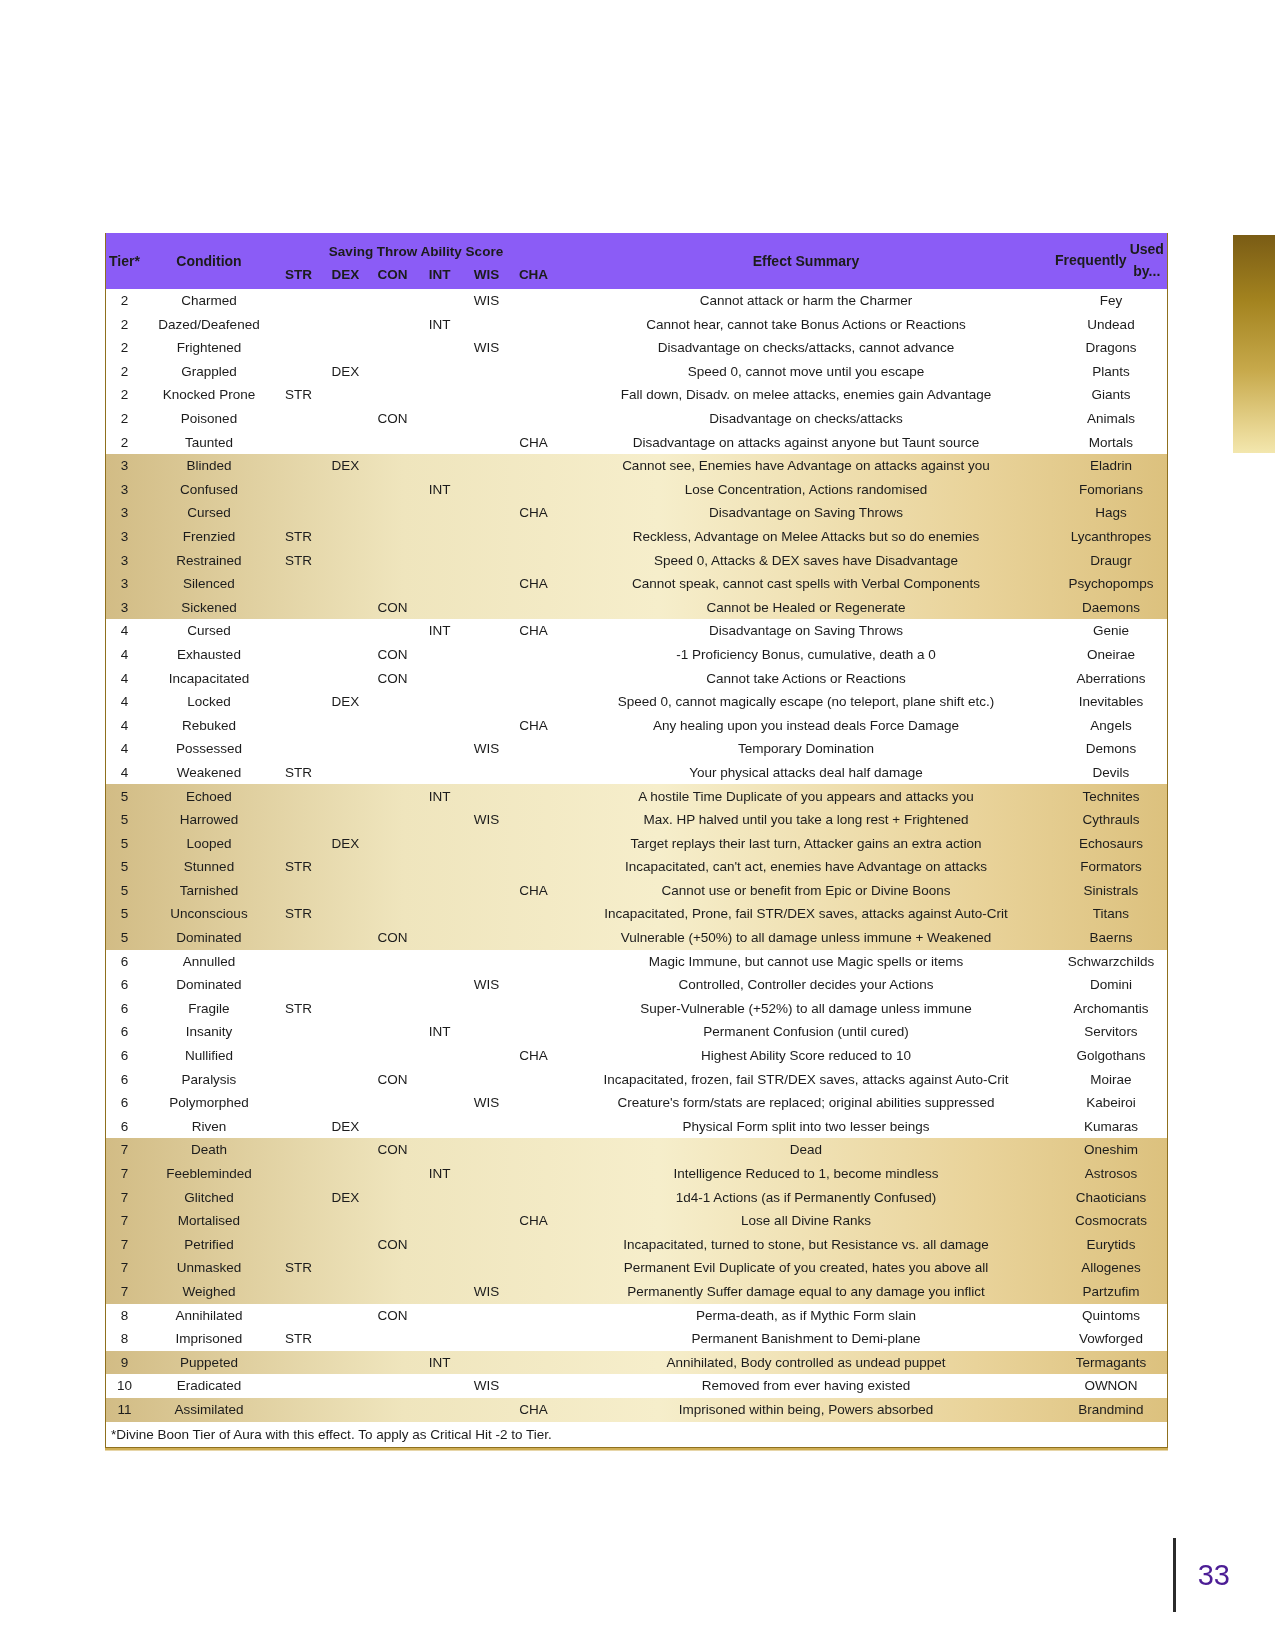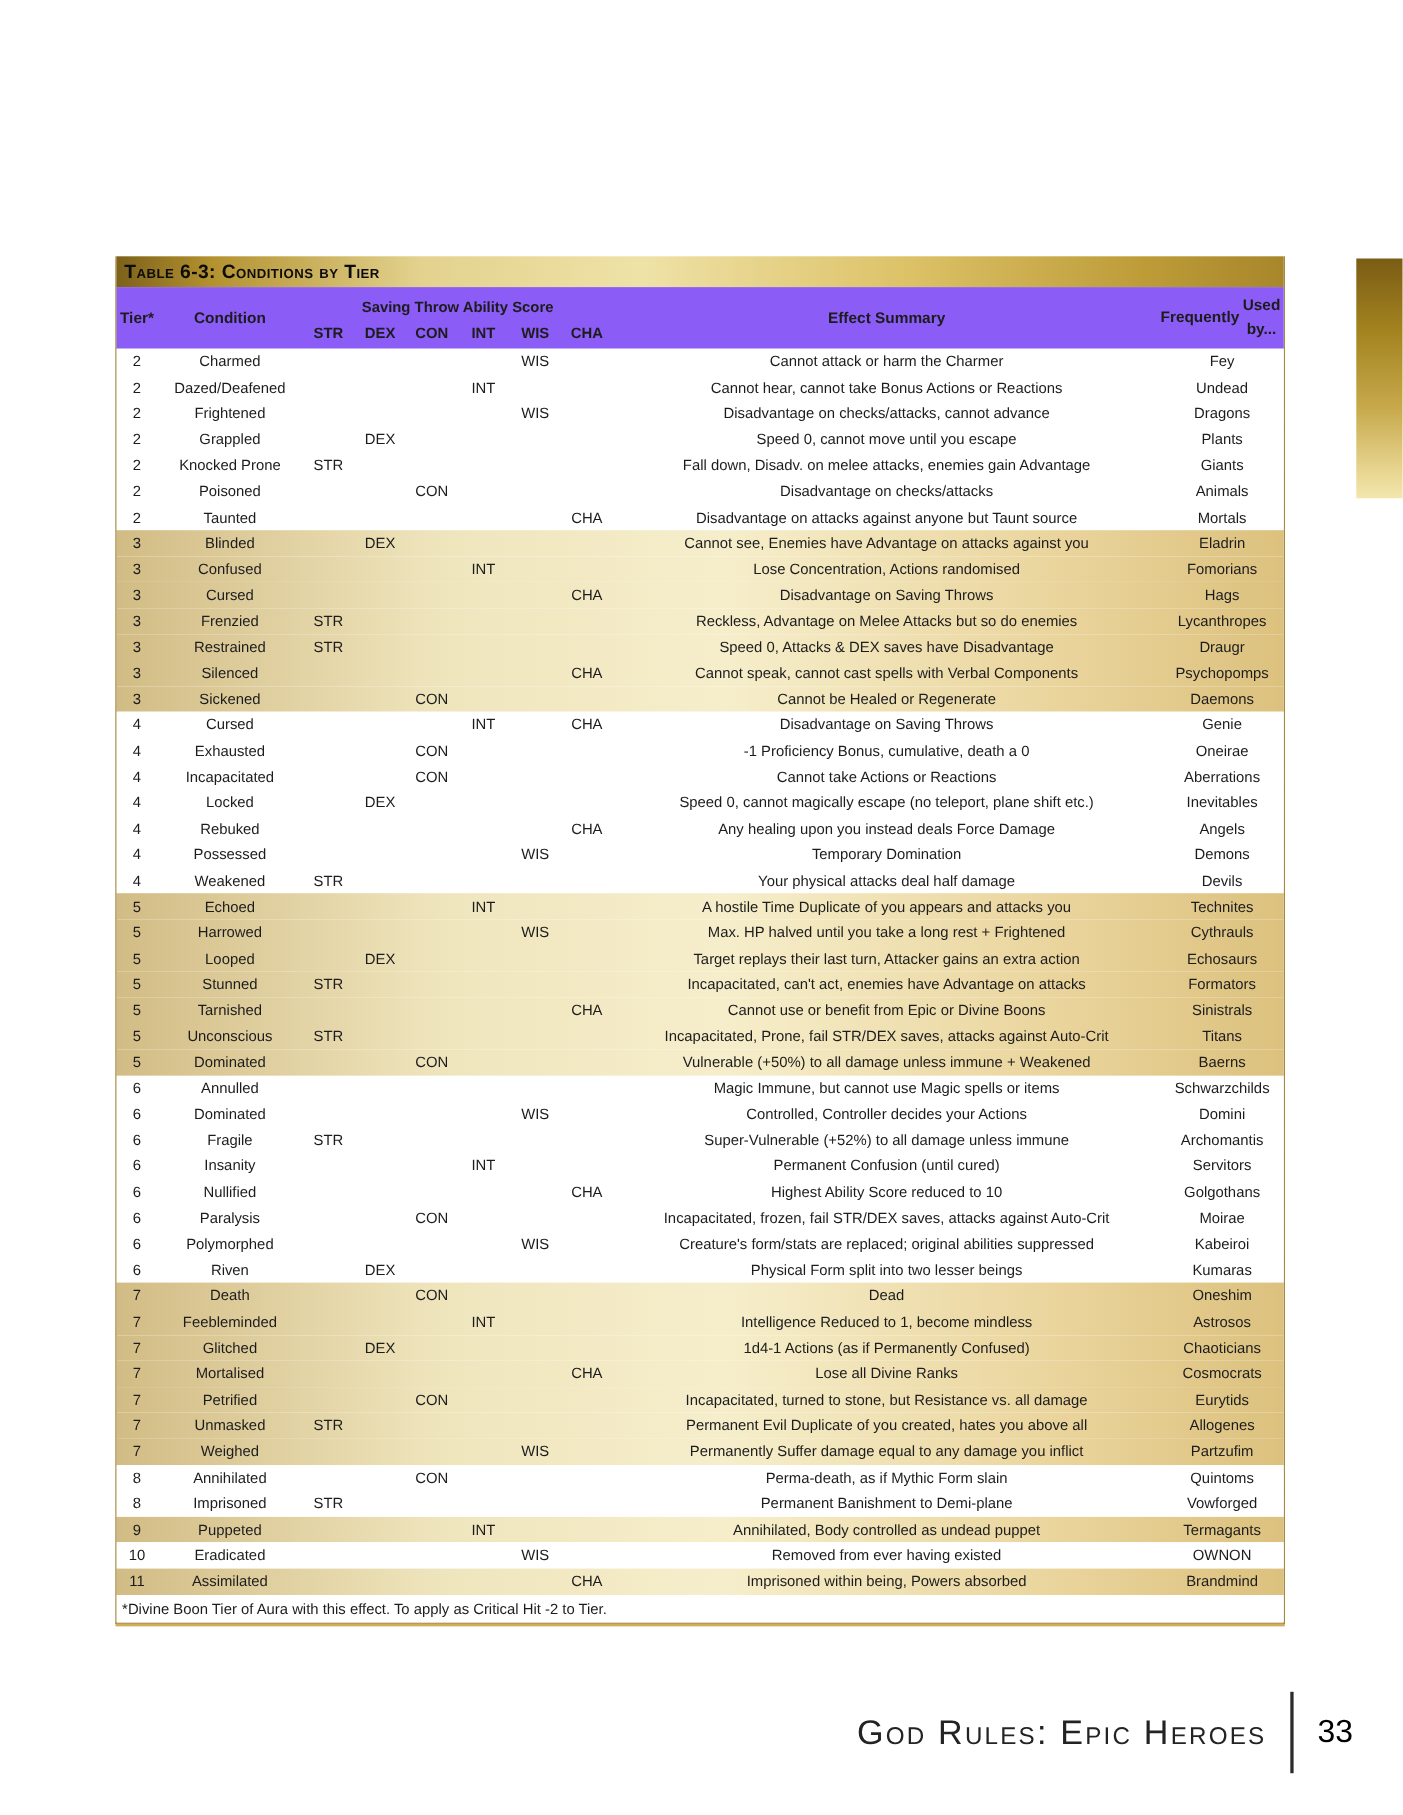--- a/index.html
+++ b/index.html
@@ -55,27 +55,26 @@
     background:linear-gradient(180deg,#7a5c15 0%,#a3831f 30%,#c7a94b 62%,#e9d794 90%,#f3e7ae 100%);
   }
   .page-footer{
     position:absolute;top:1538px;right:45px;height:74px;
     display:flex;align-items:center;gap:22px;
   }
   .book-title{
     font-variant:small-caps;font-size:31px;letter-spacing:2px;color:#232323;
   }
   .footer-divider{width:2.5px;height:74px;background:#2b2b2b;}
-  .page-number{font-size:29px;color:#000000;}
+  .page-number{font-size:29px;color:#4c1d95;}
 </style>
 </head>
 <body>
 
 <div class="table-wrap">
-  <div class="table-title">Table 6-3: Conditions by Tier</div>
 
   <div class="thead">
     <div class="th th-tier">Tier*</div>
     <div class="th th-cond">Condition</div>
     <div class="th th-group">Saving Throw Ability Score</div>
     <div class="th-abils" id="abil-head">
         <div class="th-abil">STR</div>
         <div class="th-abil">DEX</div>
         <div class="th-abil">CON</div>
         <div class="th-abil">INT</div>
@@ -667,16 +666,15 @@
         <div class="cell c-used">Brandmind</div>
       </div>
     </div>
 
   <div class="footnote">*Divine Boon Tier of Aura with this effect. To apply as Critical Hit -2 to Tier.</div>
 </div>
 
 <div class="side-tab"></div>
 
 <div class="page-footer">
-  <span class="book-title">God Rules: Epic Heroes</span>
   <span class="footer-divider"></span>
   <span class="page-number">33</span>
 </div>
 
 </body></html>

